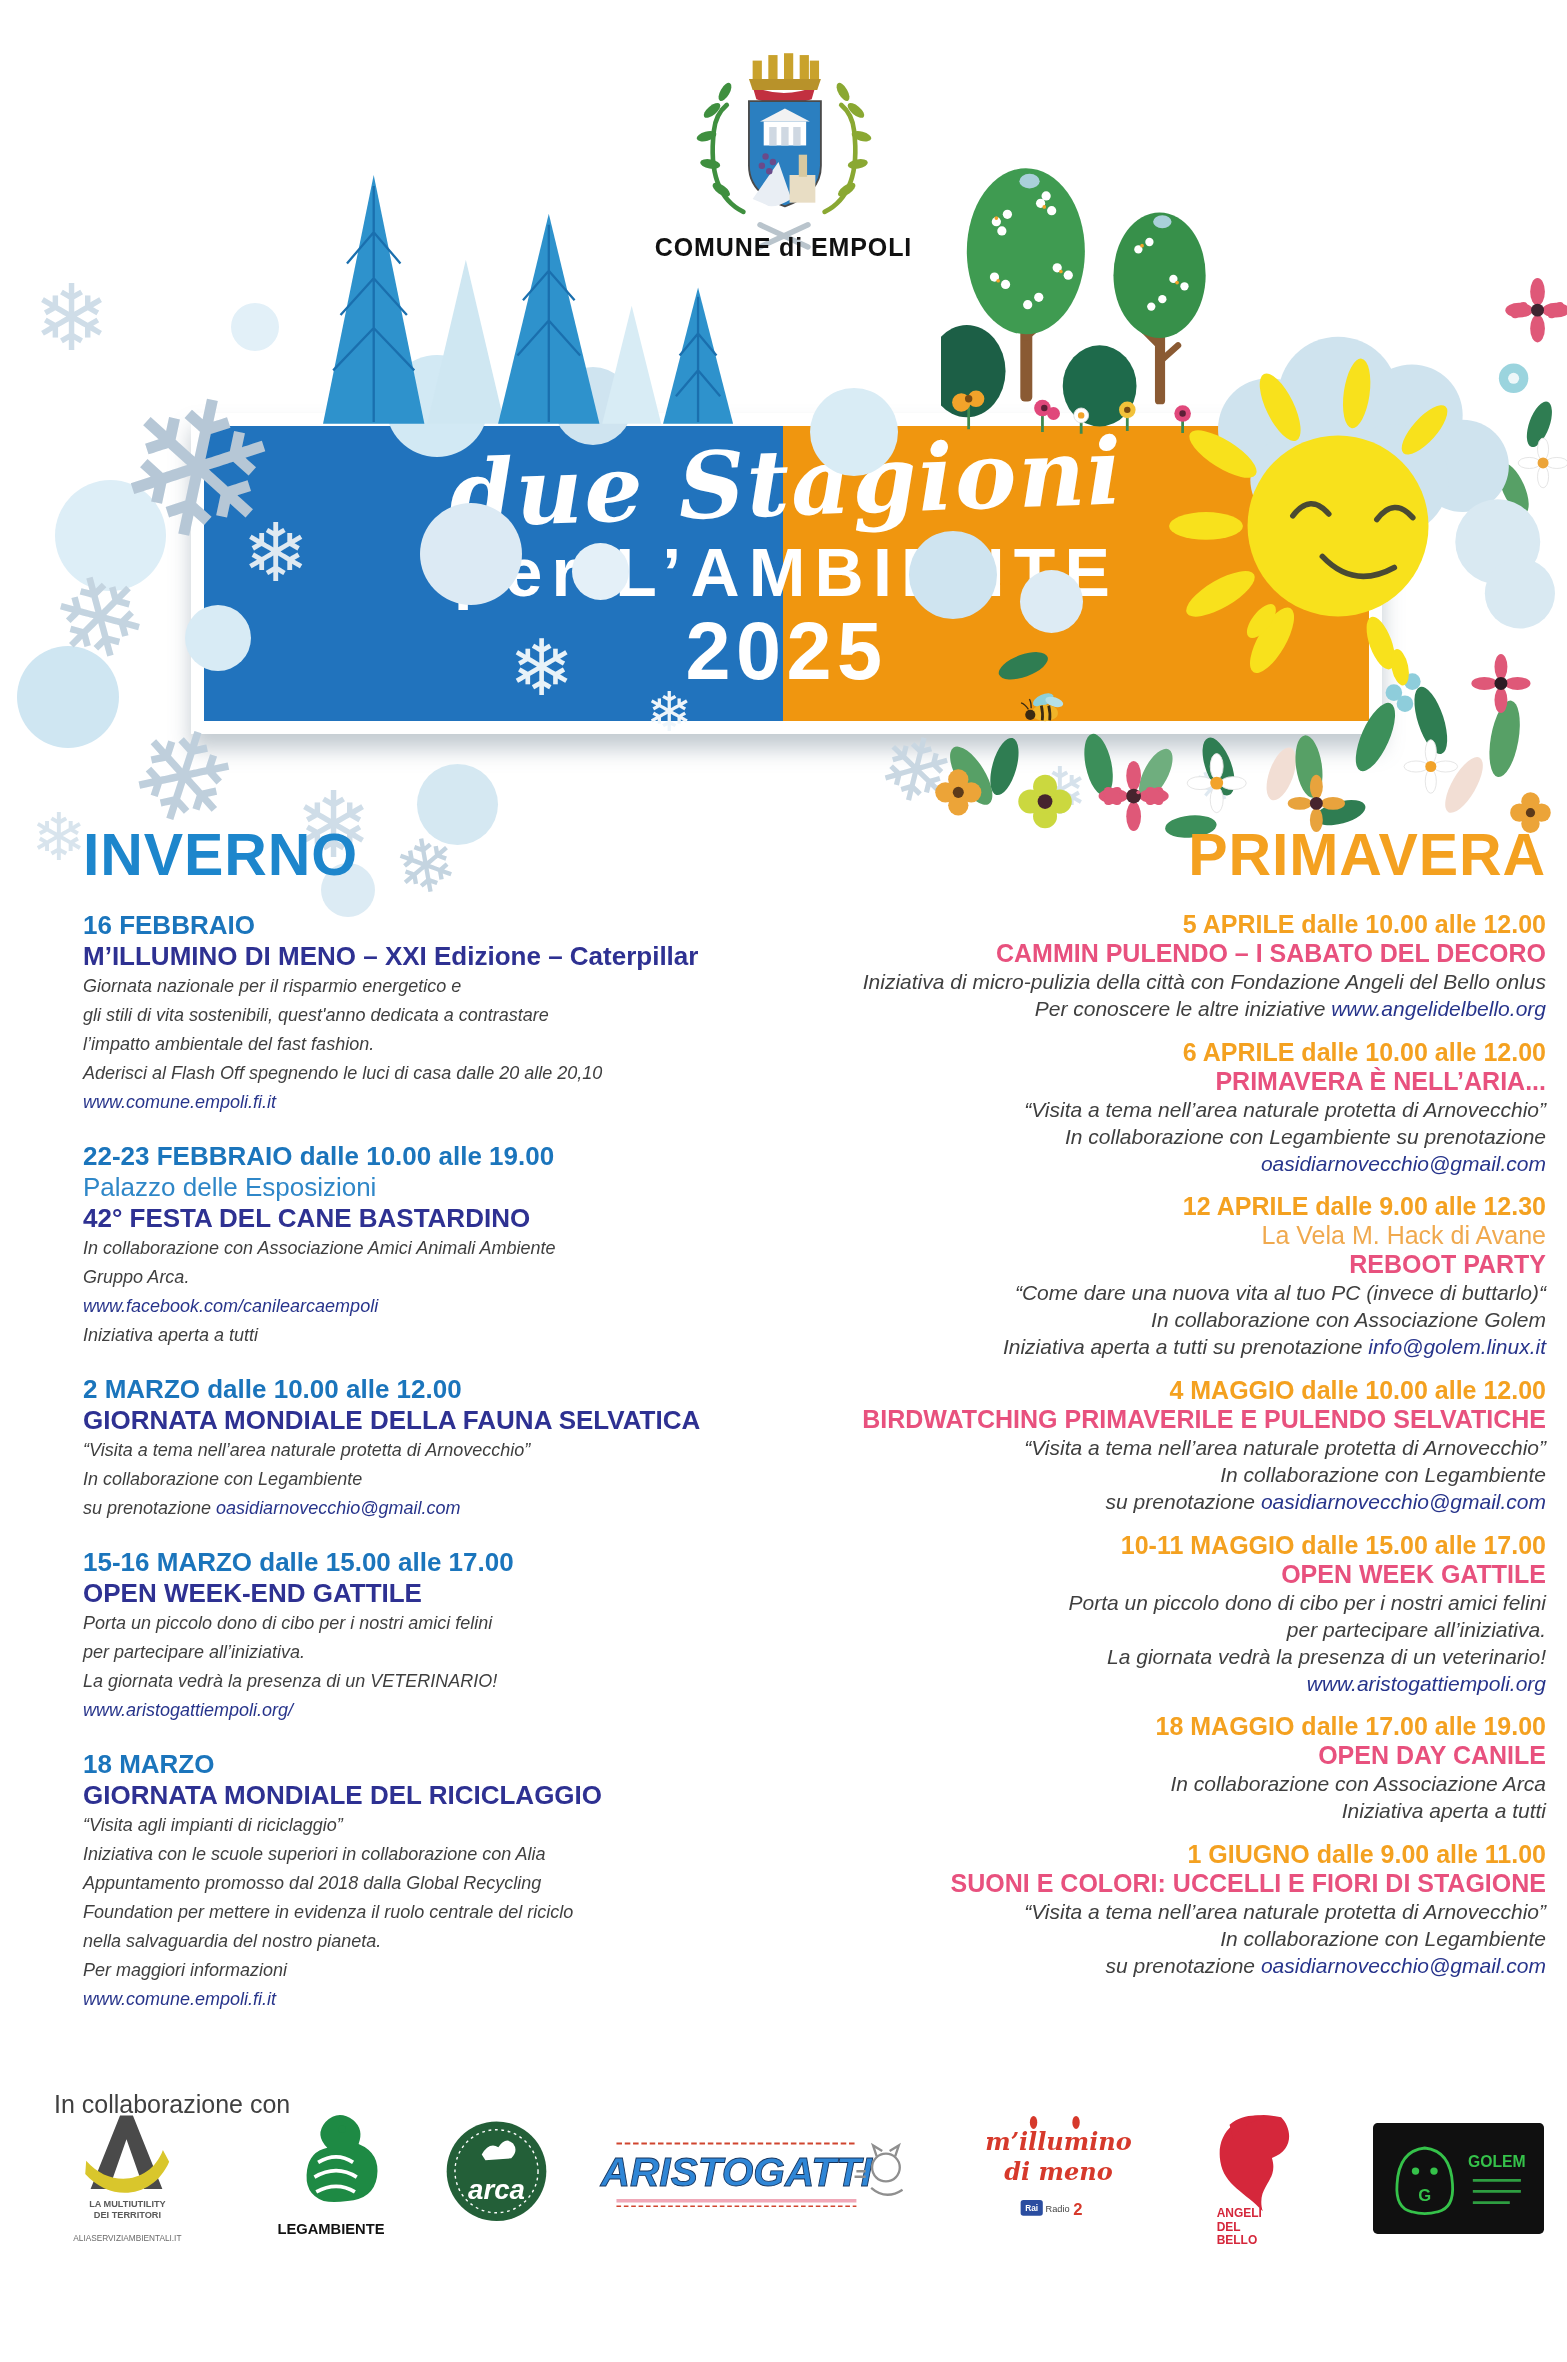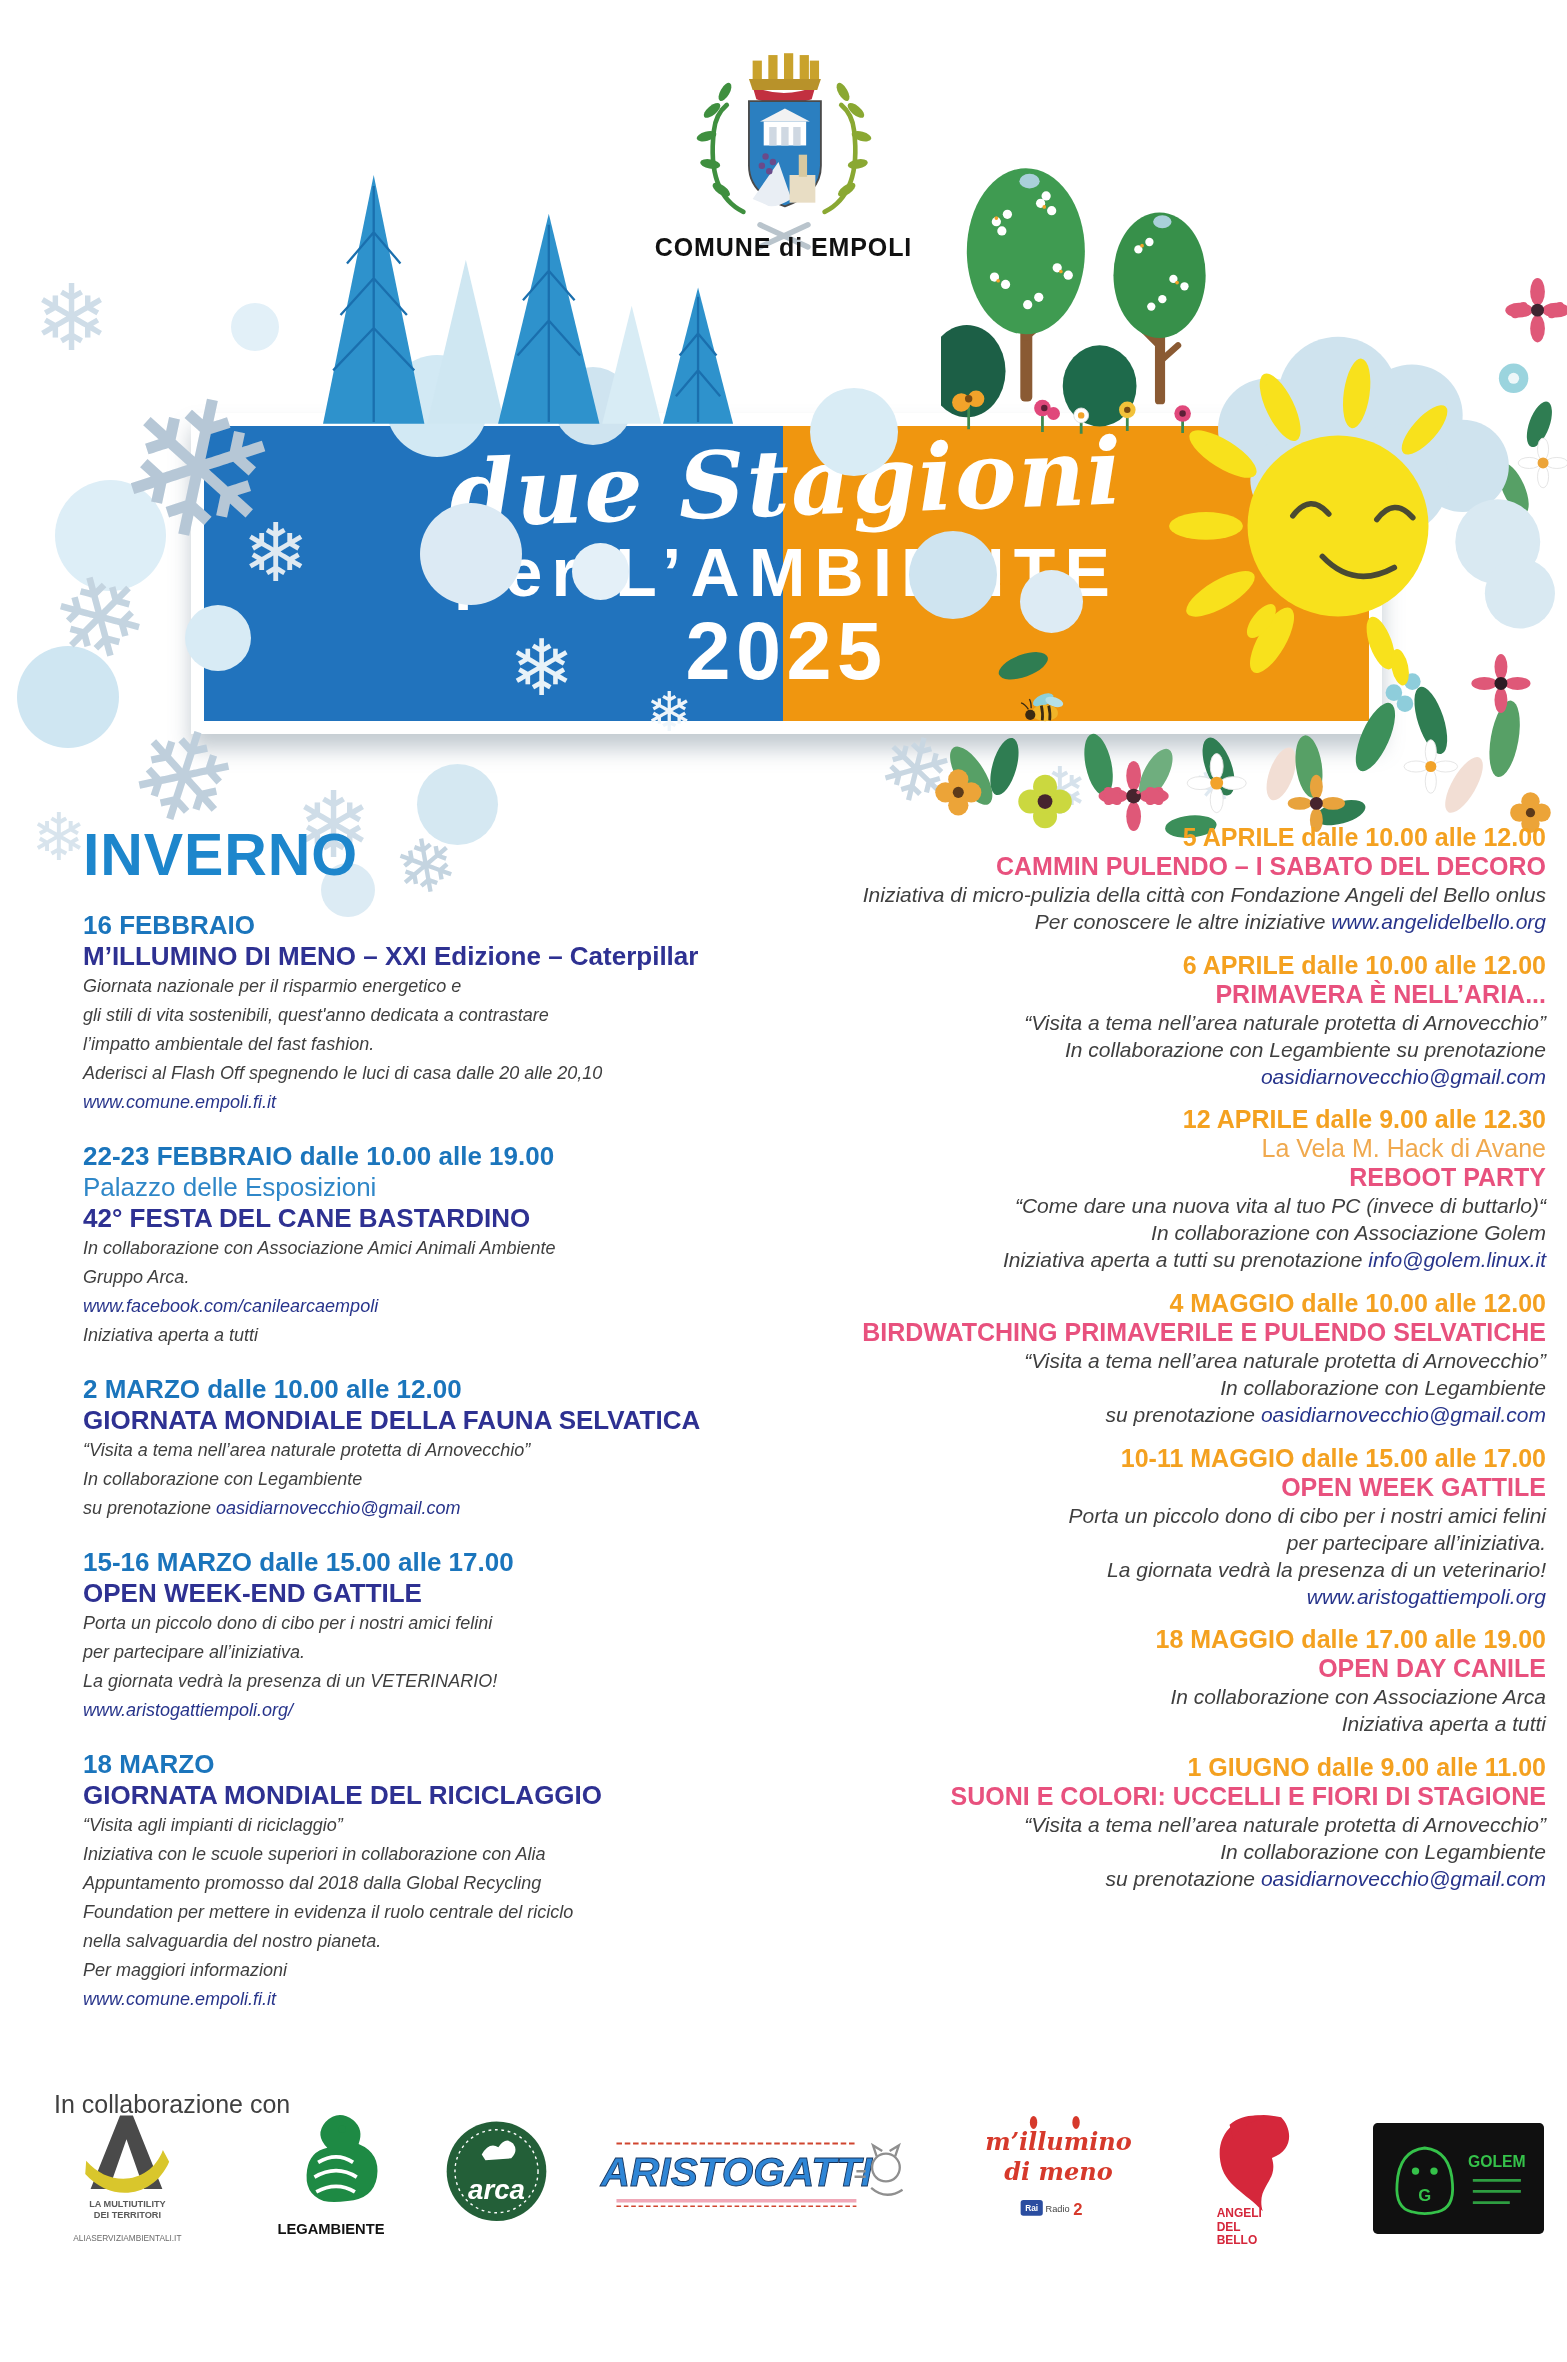--- a/index.html
+++ b/index.html
@@ -428,20 +428,21 @@
           <div class="line body">Appuntamento promosso dal 2018 dalla Global Recycling</div>
           <div class="line body">Foundation per mettere in evidenza il ruolo centrale del riciclo</div>
           <div class="line body">nella salvaguardia del nostro pianeta.</div>
           <div class="line body">Per maggiori informazioni</div>
           <div class="line link"><a class="lnk">www.comune.empoli.fi.it</a></div>
         </div>
       </div>
   </div>
 
   <div class="col" id="spring-col">
+    <h1>PRIMAVERA</h1>
     <div id="spring-events">
         <div class="event">
           <div class="line date">5 APRILE dalle 10.00 alle 12.00</div>
           <div class="line title">CAMMIN PULENDO – I SABATO DEL DECORO</div>
           <div class="line body">Iniziativa di micro-pulizia della città con Fondazione Angeli del Bello onlus</div>
           <div class="line link"><span>Per conoscere le altre iniziative </span><a class="lnk">www.angelidelbello.org</a></div>
         </div>
         <div class="event">
           <div class="line date">6 APRILE dalle 10.00 alle 12.00</div>
           <div class="line title">PRIMAVERA È NELL’ARIA...</div>

